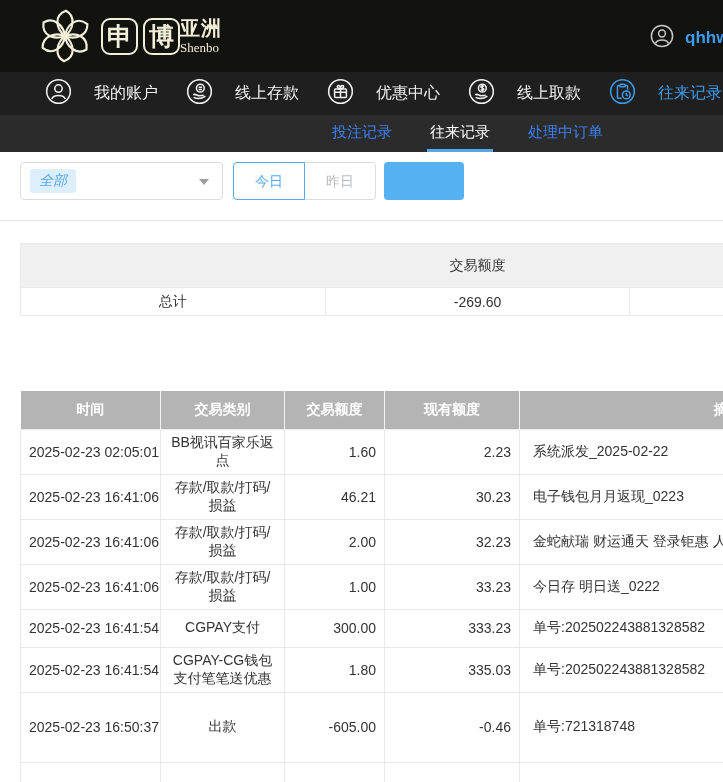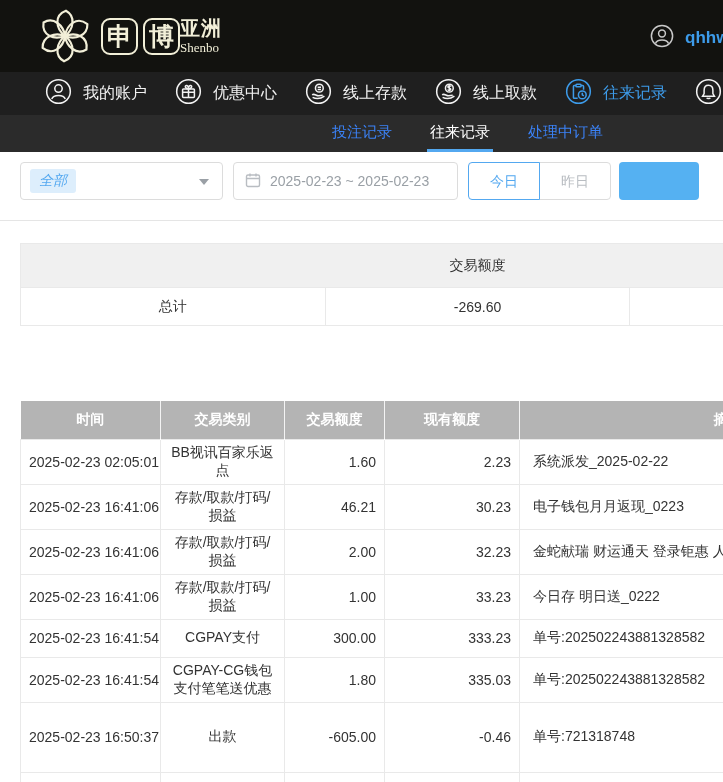--- a/index.html
+++ b/index.html
@@ -16,21 +16,21 @@
   .logo-sub { margin-left:0; line-height:1;font-family:Liberation Serif, serif; }
   .logo-region { font-size:20px; font-weight:bold; letter-spacing:1px; }
   .logo-en { font-size:13px; margin-top:3px; }
   .user-area { position:absolute; left:650px; top:24px; display:flex; align-items:center; gap:11px; cursor:pointer; }
   .user-area svg { width:24px; height:24px; }
   .username { color:#3d9be9; font-size:17px; font-weight:bold; white-space:nowrap; }
 
   
   .navbar { height:43px; background:#1f1f1f; display:flex; align-items:center;
     padding-left:45px; gap:28px; }
-  .nav-item { display:flex; align-items:center; gap:11px; color:#f2f2f2; font-size:16px;
+  .nav-item { display:flex; align-items:center; gap:22px; color:#f2f2f2; font-size:16px;
     white-space:nowrap; cursor:pointer; }
   .nav-item svg { width:27px; height:27px; flex:none; }
   .nav-item.active { color:#3d9be9; }
 
   
   .subnav { height:37px; background:#2b2b2b; display:flex; justify-content:center; gap:32px; }
   .tab { color:#3b82f6; font-size:15px; line-height:33px; height:37px; padding:0 3px;
     border-bottom:3px solid transparent; cursor:pointer; }
   .tab.active { color:#fff; border-bottom-color:#53a8f0; }
 
@@ -53,21 +53,21 @@
   .qbtn.active { border-color:#53a8f0; color:#53a8f0; z-index:2; }
   .search-btn { width:80px; height:38px; background:#55b1f2; border:none; border-radius:4px;
     margin-left:8px; cursor:pointer; }
 
   .divider { height:1px; background:#e5e5e5; margin-top:20px; width:935px; }
 
   
   .summary-table { border-collapse:collapse; margin:22px 0 0 20px; width:915px; table-layout:fixed; }
   .summary-table td { border:1px solid #e9e9e9; font-size:14px; color:#333; text-align:center; }
   .summary-table .sum-head { background:#f0f0f0; height:44px; font-size:14px; }
-  .summary-table .sum-row td { height:38px; background:#fff; }
+  .summary-table .sum-row td { height:28px; background:#fff; }
 
   
   .data-table { border-collapse:collapse; margin:75px 0 0 20px; width:915px; table-layout:fixed; }
   .data-table col.c-time { width:140px; } .data-table col.c-type { width:124px; }
   .data-table col.c-amount { width:100px; } .data-table col.c-balance { width:135px; }
   .data-table col.c-summary { width:416px; }
   .data-table th { background:#b4b4b4; color:#fff; font-size:14px; font-weight:bold;
     height:37px; border-right:1px solid rgba(255,255,255,.85); }
   .data-table th:last-child { border-right:none; }
   .data-table td { border:1px solid #e9e9e9; font-size:14px; color:#333; padding:4px 8px;
@@ -125,35 +125,35 @@
             <circle cx="16" cy="12.5" r="4.4"></circle>
           <path d="M8 25 C10 19.5, 22 19.5, 24 25"></path>
         </svg>
       </span>
       <span>我的账户</span>
     </div>
     <div class="nav-item">
       <span>
         <svg viewBox="0 0 32 32" fill="none" stroke="currentColor" stroke-width="1.8">
           <circle cx="16" cy="16" r="14"></circle>
+            <circle cx="17" cy="12" r="4.6"></circle>
+          <path d="M15 11 H19 M15 13.5 H19 M8.5 20 C11 18, 13 21, 16 21 L21 20.5 M9 23 C13 25, 18 25, 23 21.5"></path>
+        </svg>
+      </span>
+      <span>线上存款</span>
+    </div>
+    <div class="nav-item">
+      <span>
+        <svg viewBox="0 0 32 32" fill="none" stroke="currentColor" stroke-width="1.8">
+          <circle cx="16" cy="16" r="14"></circle>
             <rect x="9" y="13" width="14" height="10" rx="1"></rect>
           <path d="M16 13 V23 M9 17 H23 M16 13 C12 13, 11 8.5, 14 9 C16 9.4, 16 13, 16 13 Z M16 13 C20 13, 21 8.5, 18 9 C16 9.4, 16 13, 16 13 Z"></path>
         </svg>
       </span>
       <span>优惠中心</span>
-    </div>
-    <div class="nav-item">
-      <span>
-        <svg viewBox="0 0 32 32" fill="none" stroke="currentColor" stroke-width="1.8">
-          <circle cx="16" cy="16" r="14"></circle>
-            <circle cx="17" cy="12" r="4.6"></circle>
-          <path d="M15 11 H19 M15 13.5 H19 M8.5 20 C11 18, 13 21, 16 21 L21 20.5 M9 23 C13 25, 18 25, 23 21.5"></path>
-        </svg>
-      </span>
-      <span>线上存款</span>
     </div>
     <div class="nav-item">
       <span>
         <svg viewBox="0 0 32 32" fill="none" stroke="currentColor" stroke-width="1.8">
           <circle cx="16" cy="16" r="14"></circle>
             <circle cx="17" cy="12" r="4.6"></circle>
           <path d="M17 9.2 V14.8 M15.3 13.6 C15.3 15.2, 18.7 15, 18.7 13.4 C18.7 11.8, 15.3 12.2, 15.3 10.6 C15.3 9, 18.7 8.8, 18.7 10.4 M8.5 20 C11 18, 13 21, 16 21 L21 20.5 M9 23 C13 25, 18 25, 23 21.5"></path>
         </svg>
       </span>
       <span>线上取款</span>
@@ -184,29 +184,20 @@
   <div class="subnav">
     <div class="tab">投注记录</div>
     <div class="tab active">往来记录</div>
     <div class="tab">处理中订单</div>
   </div>
 
   <div class="filter-row">
     <div class="select-box">
       <span class="chip">全部</span>
       <span class="caret"></span>
-    </div>
-    <div class="date-box">
-      <span>
-        <svg viewBox="0 0 16 16" fill="none" stroke="#b9bdc2" stroke-width="1.4">
-          <rect x="1.5" y="3" width="13" height="11.5" rx="1.5"></rect>
-          <path d="M1.5 6.5 H14.5 M5 1.5 V4.5 M11 1.5 V4.5"></path>
-        </svg>
-      </span>
-      <span>2025-02-23 ~ 2025-02-23</span>
     </div>
     <div class="btn-group">
       <button class="qbtn active">今日</button>
       <button class="qbtn">昨日</button>
     </div>
     <button class="search-btn"></button>
   </div>
 
   <div class="divider"></div>
 

